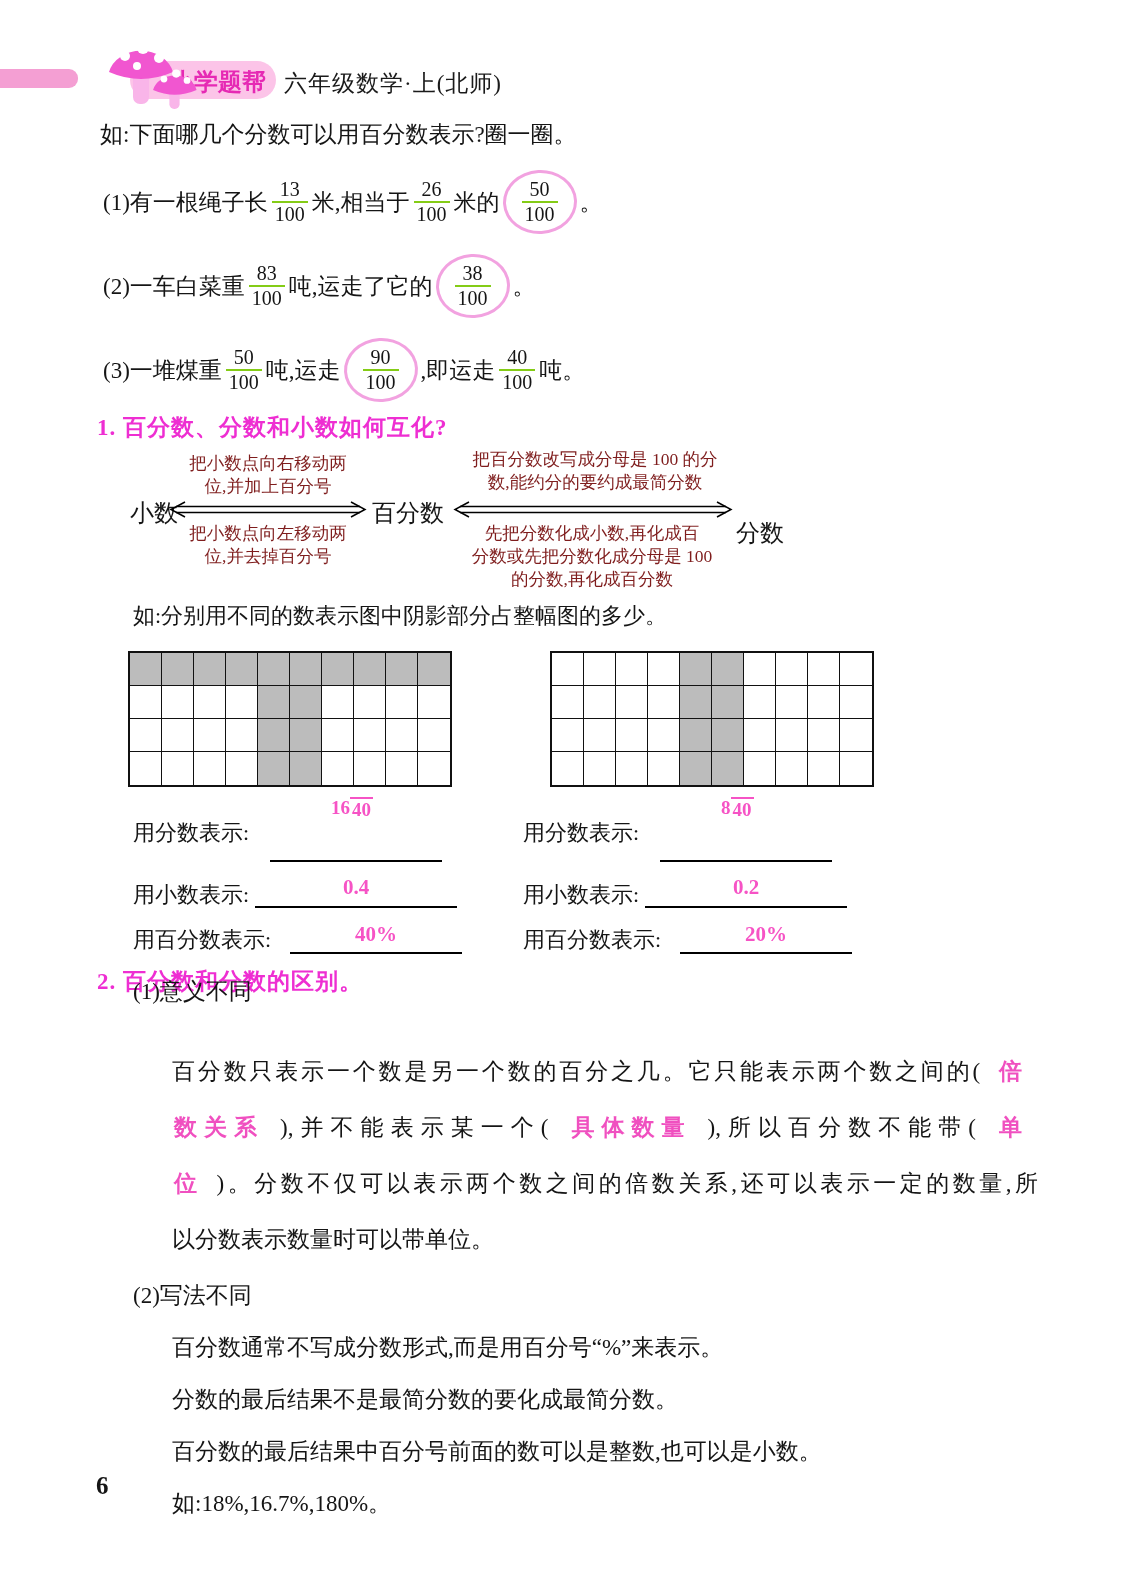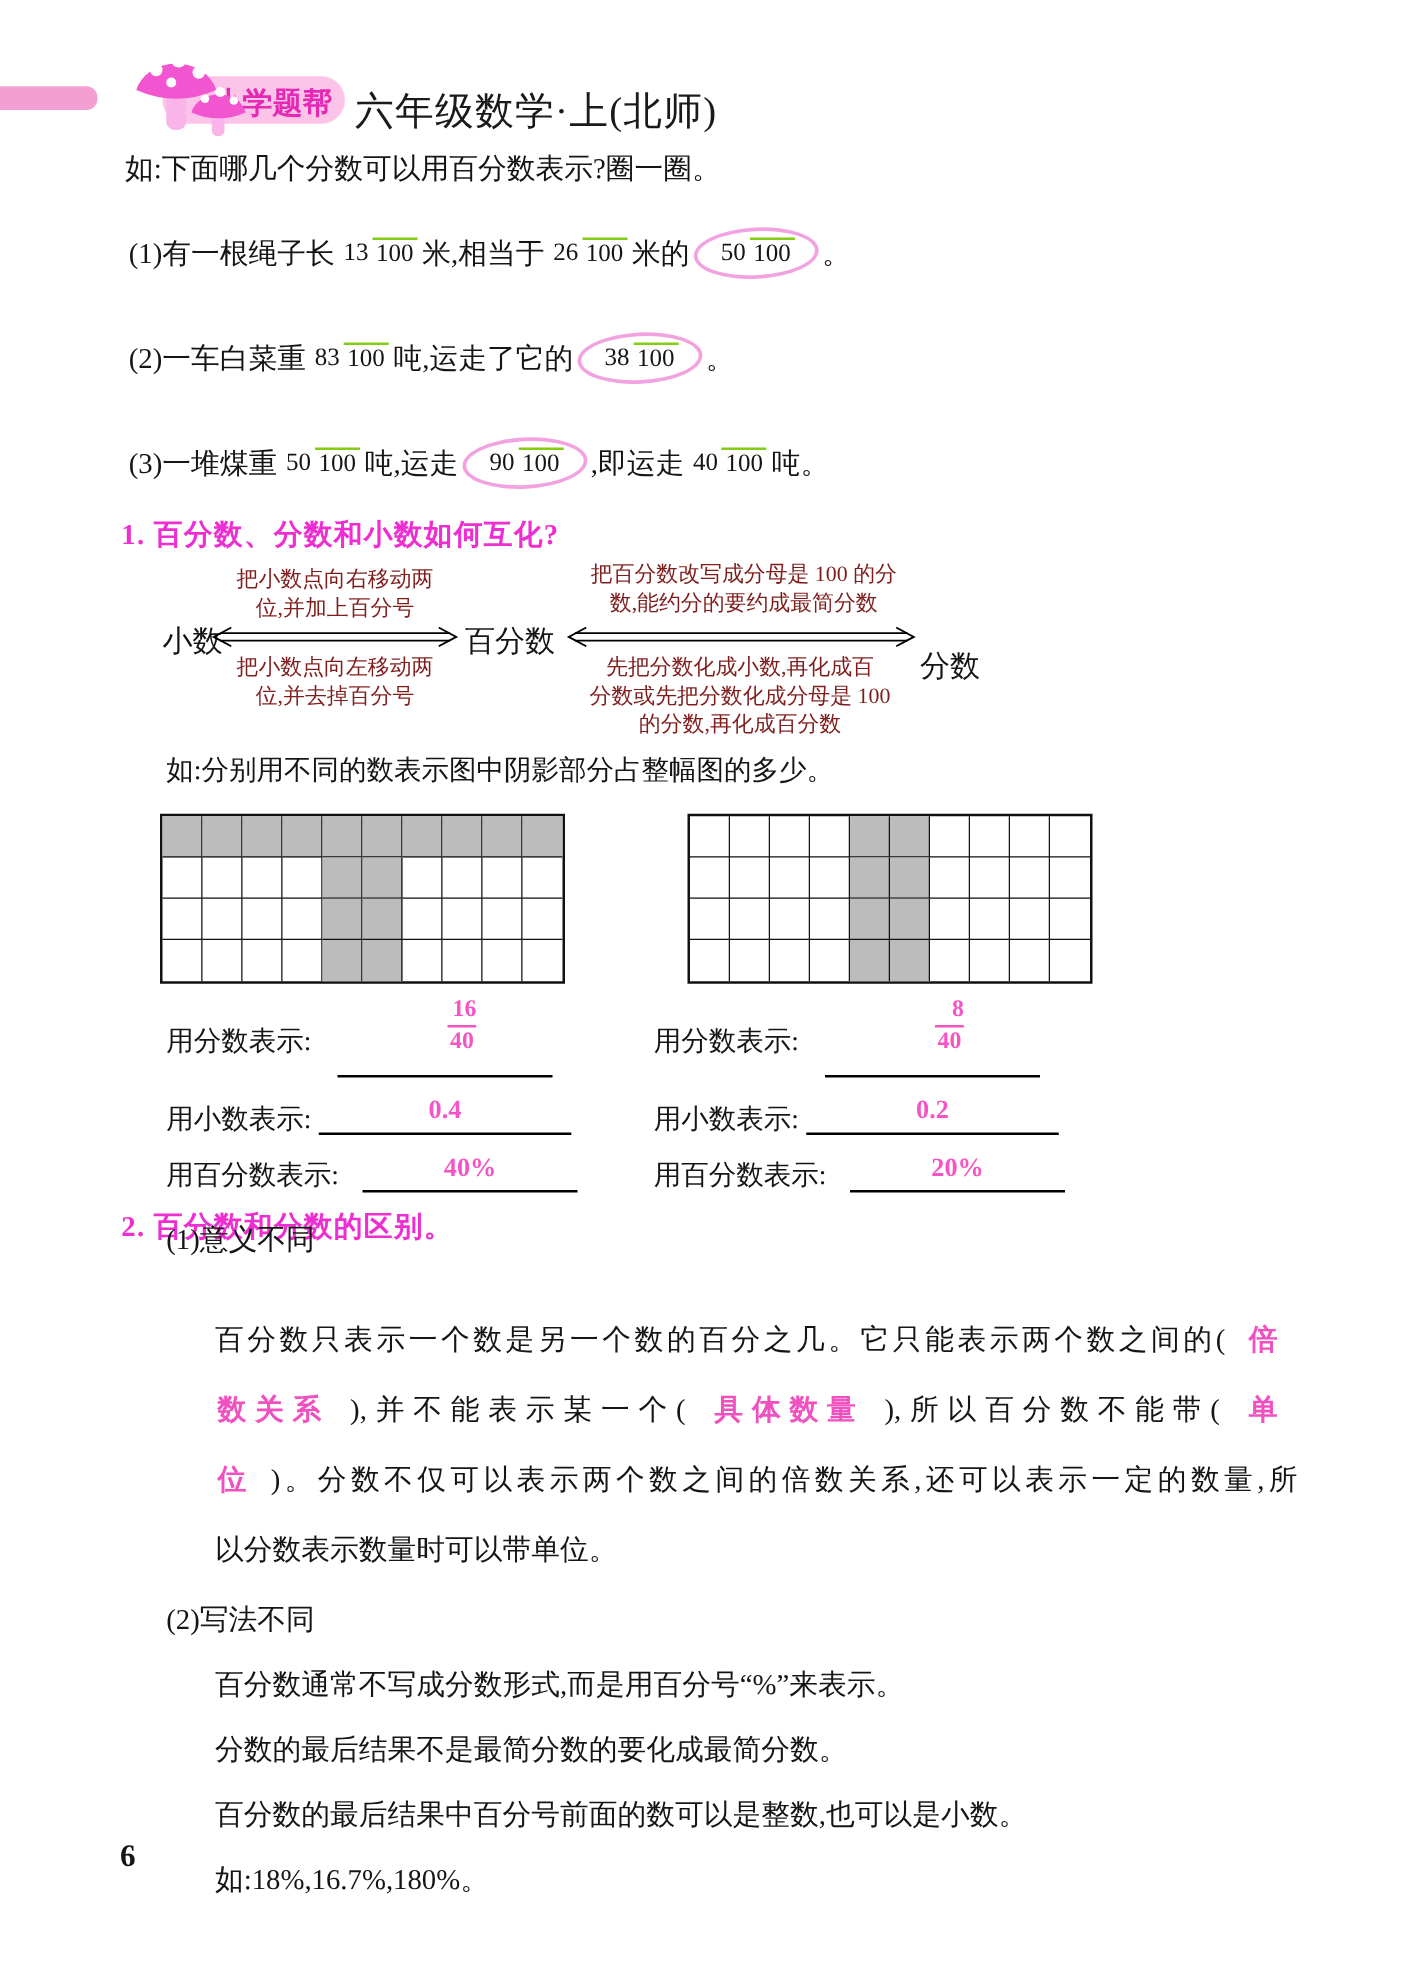--- a/index.html
+++ b/index.html
@@ -3,30 +3,30 @@
 <meta charset="utf-8">
 <style>
   html,body{margin:0;padding:0;background:#fff;}
   .page{position:relative;width:1129px;height:1571px;background:#fff;overflow:hidden;
         font-family:"Liberation Serif","DejaVu Serif",serif;color:#151515;}
 
   
   .hbar{position:absolute;left:0;top:69px;width:78px;height:19px;background:#f49fd3;border-radius:0 9px 9px 0;}
   .hbubble{position:absolute;left:130px;top:61px;width:146px;height:38px;background:#fcc4e8;border-radius:19px;}
   .brand{position:absolute;left:160px;top:66px;width:116px;text-align:center;font-size:24px;font-weight:bold;color:#e629b4;}
-  .htitle{position:absolute;left:284px;top:68px;font-size:31px;letter-spacing:1px;color:#1a1a1a;}
+  .htitle{position:absolute;left:284px;top:68px;font-size:23px;letter-spacing:1px;color:#1a1a1a;}
   .mushrooms{position:absolute;left:103px;top:30px;z-index:2;}
 
   
   .intro{position:absolute;left:100px;top:119px;font-size:23px;}
 
   
   .items-block{position:absolute;left:103px;top:160px;}
   .item-row{height:84px;display:flex;align-items:center;font-size:23px;white-space:nowrap;}
-  .frac{display:inline-flex;flex-direction:row;align-items:center;margin:0 4px;font-size:20px;line-height:1.15;vertical-align:middle;}
+  .frac{display:inline-flex;flex-direction:column;align-items:center;margin:0 4px;font-size:20px;line-height:1.15;vertical-align:middle;}
   .frac .den{border-top:2px solid #84cc16;padding:0 3px;}
   .frac .num{padding:0 3px;}
   .circ-wrap{position:relative;display:inline-flex;align-items:center;justify-content:center;padding:5px 15px;margin:0 3px;}
   .circ-wrap .oval{position:absolute;left:0;top:-3px;right:0;bottom:-3px;border:3px solid #f2a2e0;border-radius:50%;transform:rotate(-3deg);}
 
   
   .sec-title{position:absolute;left:97px;font-size:23px;font-weight:bold;color:#ee2ed2;letter-spacing:1px;}
   #sec1-title{top:412px;}
   #sec2-title{top:966px;}
 
@@ -59,21 +59,21 @@
   .ans-col{position:absolute;top:796px;width:370px;height:172px;}
   #ansL{left:133px;}
   #ansR{left:523px;}
   .ans-label{position:absolute;font-size:22px;white-space:nowrap;}
   .al1{left:0;top:22px;} .al2{left:0;top:84px;} .al3{left:0;top:129px;}
   .uline{position:absolute;border-bottom:2px solid #000;}
   .u1{left:137px;top:64px;width:172px;}
   .u2{left:122px;top:110px;width:202px;}
   .u3{left:157px;top:156px;width:172px;}
   .pinkv{color:#f653c5;font-weight:bold;}
-  .ans-frac{position:absolute;left:198px;top:1px;width:50px;display:flex;flex-direction:column;align-items:flex-end;
+  .ans-frac{position:absolute;left:198px;top:1px;width:50px;display:flex;align-items:flex-start;
             font-size:19px;line-height:1.2;color:#f653c5;font-weight:bold;}
   .ans-frac .den{border-top:2px solid #f653c5;padding:0 2px;}
   .av2{position:absolute;left:122px;top:79px;width:202px;text-align:center;font-size:21px;}
   .av3{position:absolute;left:157px;top:126px;width:172px;text-align:center;font-size:21px;}
 
   
   .sub{position:absolute;left:133px;font-size:23px;}
   #sub1{top:976px;} #sub2{top:1280px;}
   .p1{position:absolute;left:172px;width:866px;font-size:23px;}
   .p1.js{text-align:justify;text-align-last:justify;}

